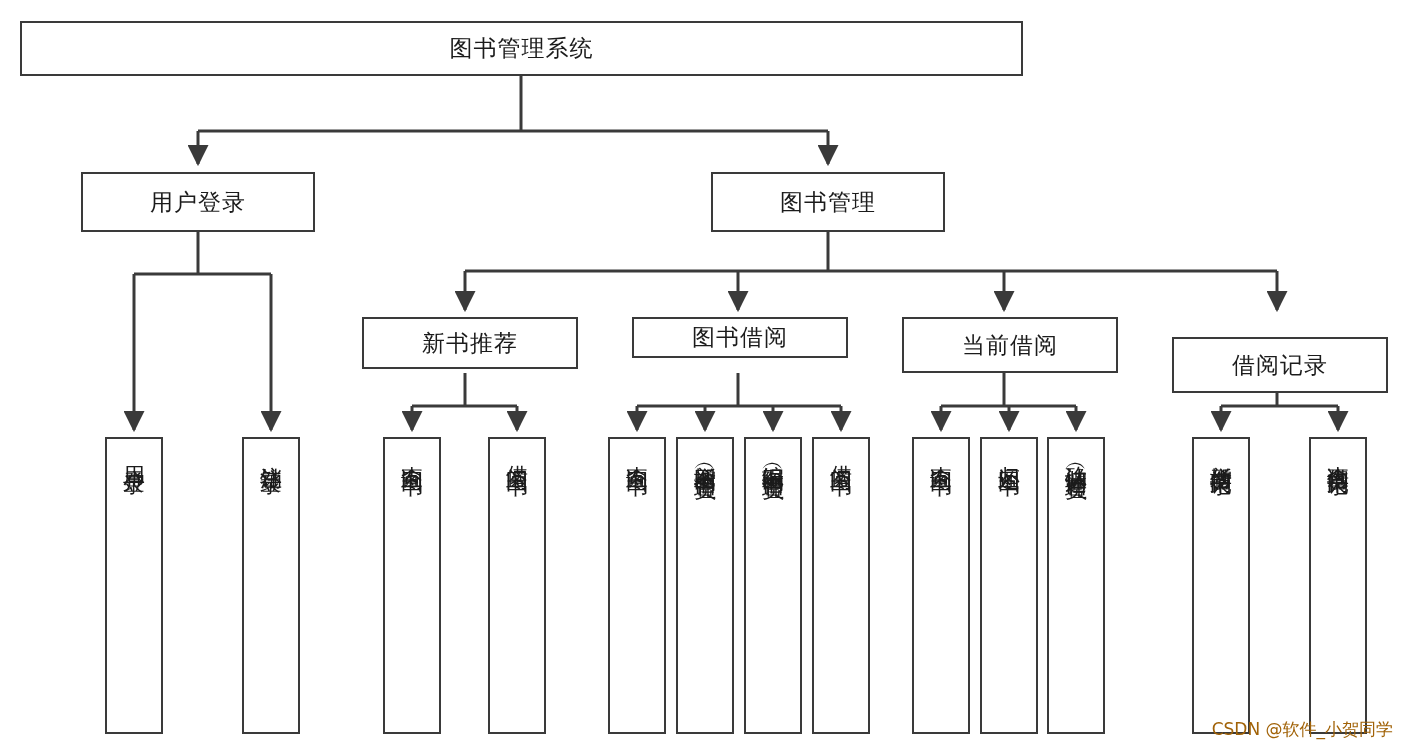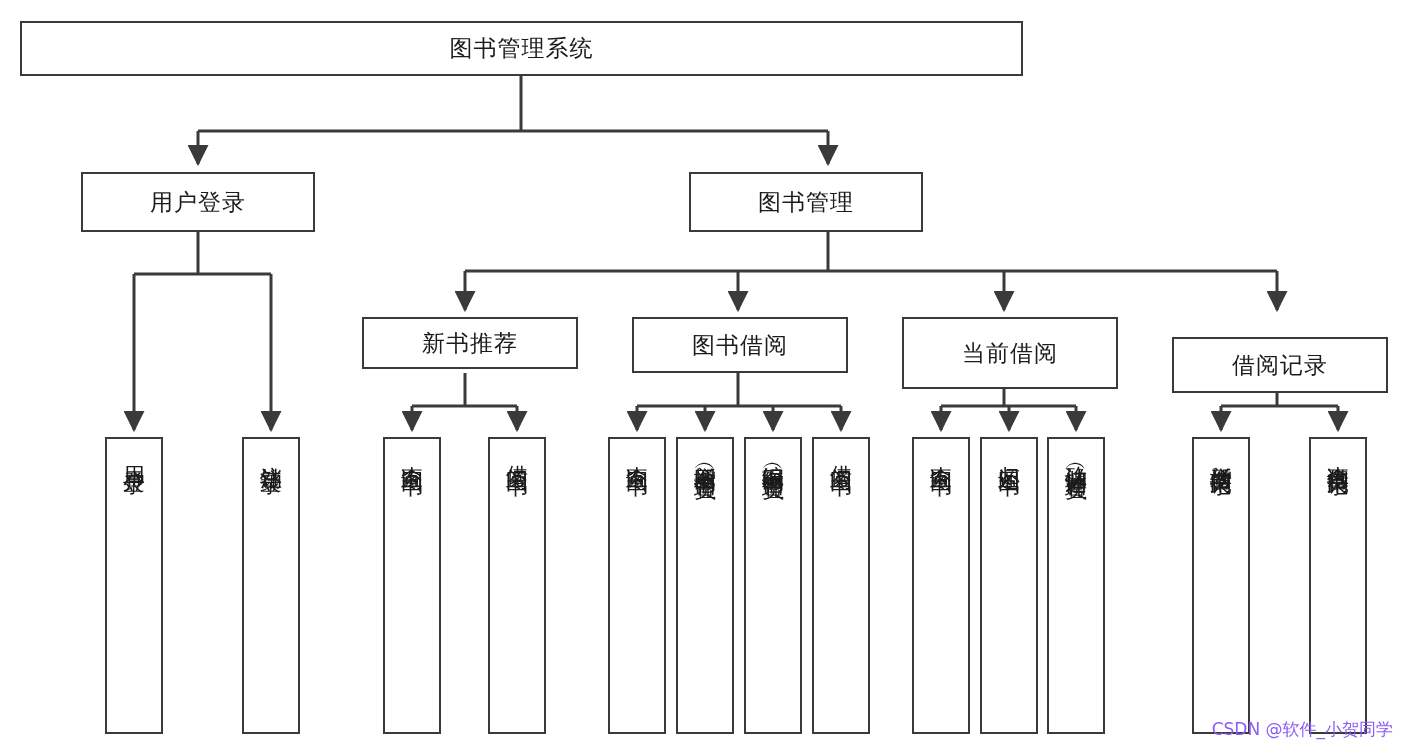--- a/index.html
+++ b/index.html
@@ -68,21 +68,21 @@
     width: 1405px;
     height: 747px;
     z-index: 1;
     pointer-events: none;
   }
   .watermark {
     position: absolute;
     right: 12px;
     bottom: 6px;
     font-size: 17px;
-    color: #8b5cf6;
+    color: #a16207;
     z-index: 9;
     white-space: nowrap;
     font-family: "DejaVu Sans", "Liberation Sans", sans-serif;
   }
 </style>
 </head>
 <body>
 
 <div id="canvas">
 
@@ -139,33 +139,33 @@
   </svg>
 
   <div class="node root h-node" style="left:20px; top:13px; width:1003px; height:55px;margin-top:8px;">
     <span class="node-label">图书管理系统</span>
   </div>
 
   <div class="node h-node" style="left:81px; top:172px; width:234px; height:60px;">
     <span class="node-label">用户登录</span>
   </div>
 
-  <div class="node h-node" style="left:689px; top:172px; width:234px; height:60px;">
+  <div class="node h-node" style="left:711px; top:172px; width:234px; height:60px;">
     <span class="node-label">图书管理</span>
   </div>
 
   <div class="node h-node" style="left:362px; top:317px; width:216px; height:52px;">
     <span class="node-label">新书推荐</span>
   </div>
 
-  <div class="node h-node" style="left:632px; top:317px; width:216px; height:56px;">
+  <div class="node h-node" style="left:632px; top:317px; width:216px; height:41px;">
     <span class="node-label">图书借阅</span>
   </div>
 
-  <div class="node h-node" style="left:902px; top:317px; width:216px; height:72px;">
+  <div class="node h-node" style="left:902px; top:317px; width:216px; height:56px;">
     <span class="node-label">当前借阅</span>
   </div>
 
   <div class="node h-node" style="left:1172px; top:317px; width:216px; height:56px;margin-top:20px;">
     <span class="node-label">借阅记录</span>
   </div>
 
   <div class="node leaf" style="left:105px; top:437px; width:58px; height:297px;">
     <span class="node-label">用户登录</span>
   </div>

